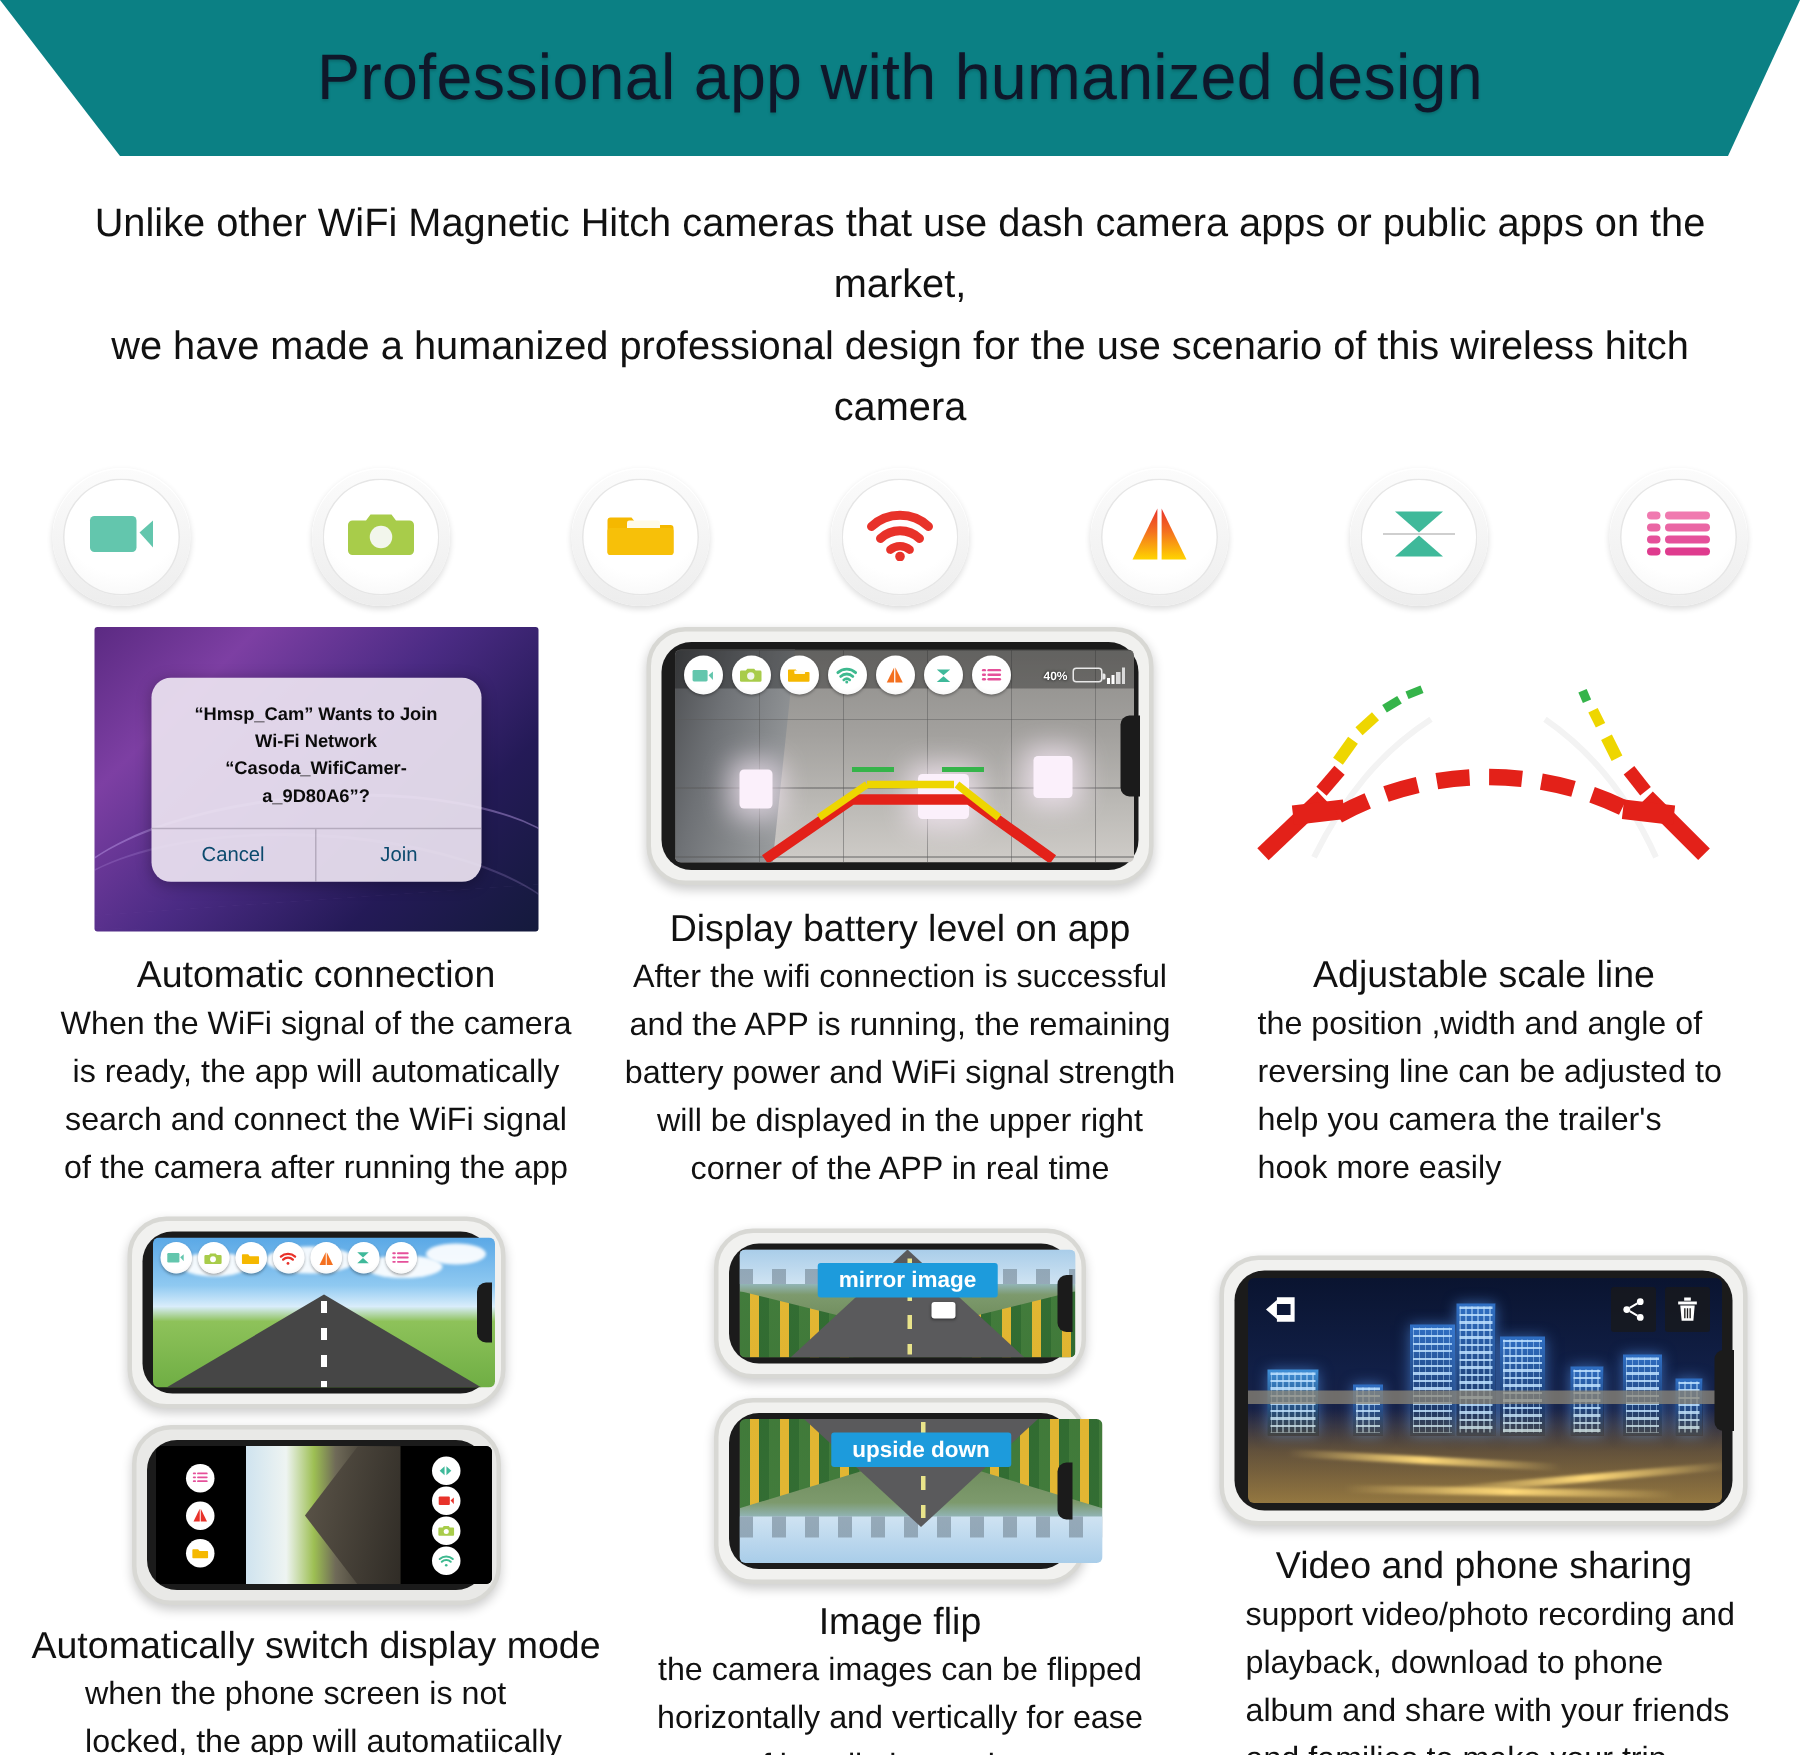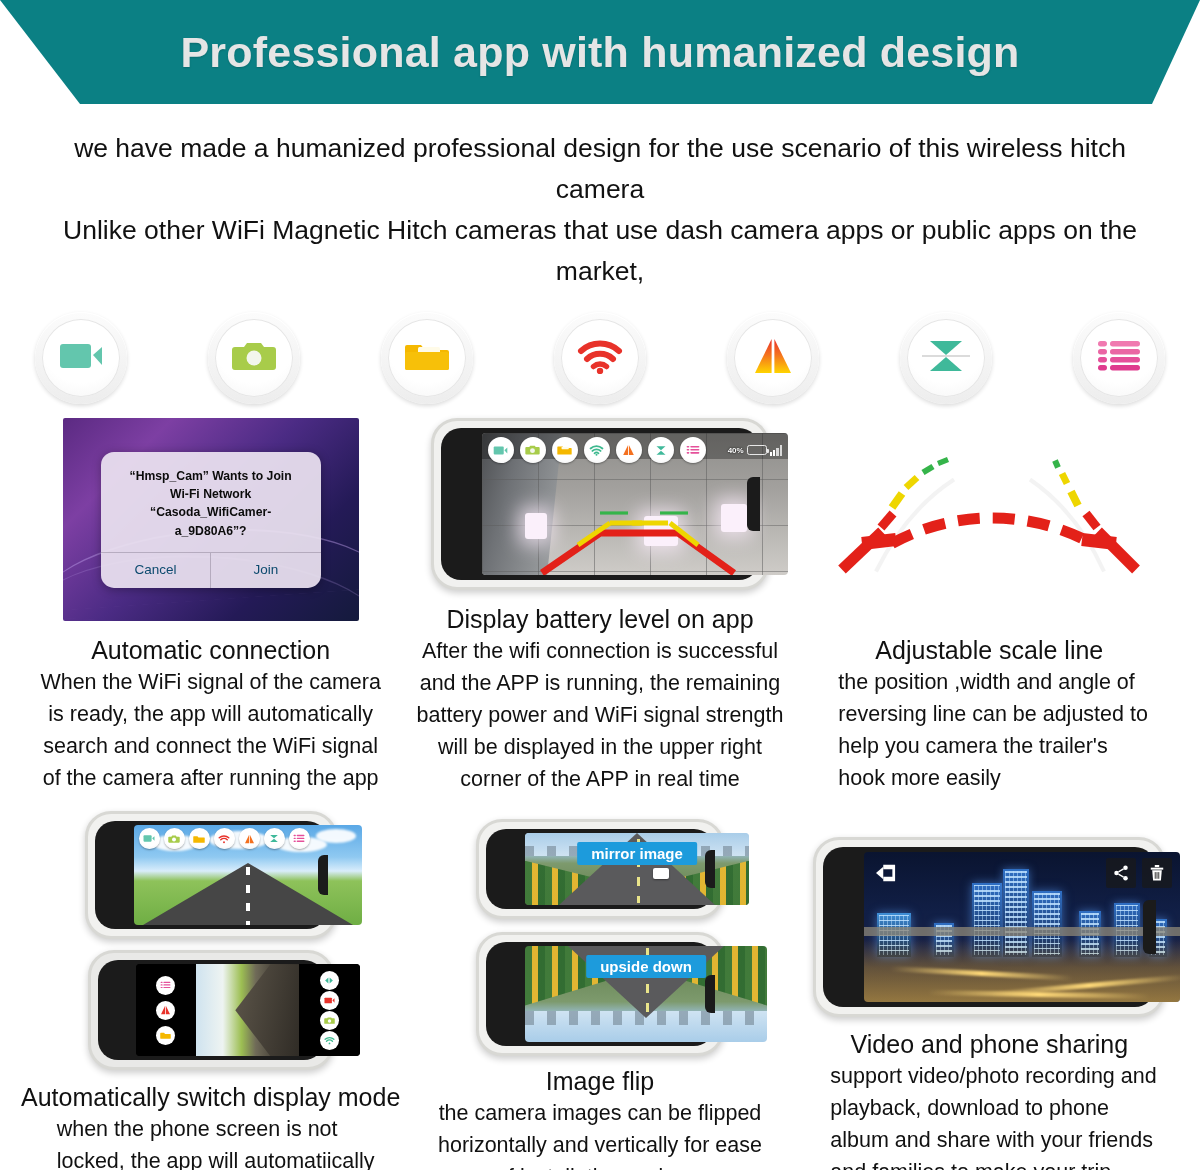--- a/index.html
+++ b/index.html
@@ -14,23 +14,23 @@
 
   
   .banner {
     position: relative;
     width: 1200px; height: 104px;
     background: #0b8084;
     clip-path: polygon(0 0, 1200px 0, 1152px 104px, 80px 104px);
     display: flex; align-items: center; justify-content: center;
   }
   .banner-title {
-    color: #e5e5e5;
+    color: #0f172a;
     font-size: 43px;
-    font-weight: bold;
+    font-weight: normal;
     letter-spacing: 0.2px;
     white-space: nowrap;
     text-shadow: 0 1px 2px rgba(0,0,0,.18);
   }
 
   
   .intro {
     margin: 24px auto 0;
     width: 1090px;
     text-align: center;
@@ -130,21 +130,21 @@
     padding: 7px;
     box-shadow: 0 3px 7px rgba(0,0,0,.2);
   }
   .phone-land .bezel {
     background: #1b1b1b;
     border-radius: 20px;
     padding: 5px 9px;
     position: relative;
   }
   .phone-land .screen {
-    position: relative; overflow: hidden; border-radius: 4px; margin-left: 32px;
+    position: relative; overflow: hidden; border-radius: 4px;
   }
   .notch-right {
     position:absolute; right:-1px; top:50%; transform:translateY(-50%);
     width: 13px; height: 54px; background:#1b1b1b; border-radius: 6px 0 0 6px; z-index:5;
   }
 
   
   .garage {
     width: 100%; height: 100%;
     background:
@@ -308,22 +308,22 @@
 </head>
 <body>
 
 <div class="page">
 
   <div class="banner">
     <div class="banner-title">Professional app with humanized design</div>
   </div>
 
   <div class="intro">
+    <p>Unlike other WiFi Magnetic Hitch cameras that use dash camera apps or public apps on the market,</p>
     <p>we have made a humanized professional design for the use scenario of this wireless hitch camera</p>
-    <p>Unlike other WiFi Magnetic Hitch cameras that use dash camera apps or public apps on the market,</p>
   </div>
 
   <div class="icon-row">
 
     <div class="icon-btn">
       <span class="glyph">
         <svg width="46" height="34" viewBox="0 0 46 34">
           <rect x="2" y="5" width="31" height="24" rx="3" fill="#63c6ad"></rect>
           <path d="M35 16 L44 8 L44 26 Z" fill="#63c6ad"></path>
         </svg>

